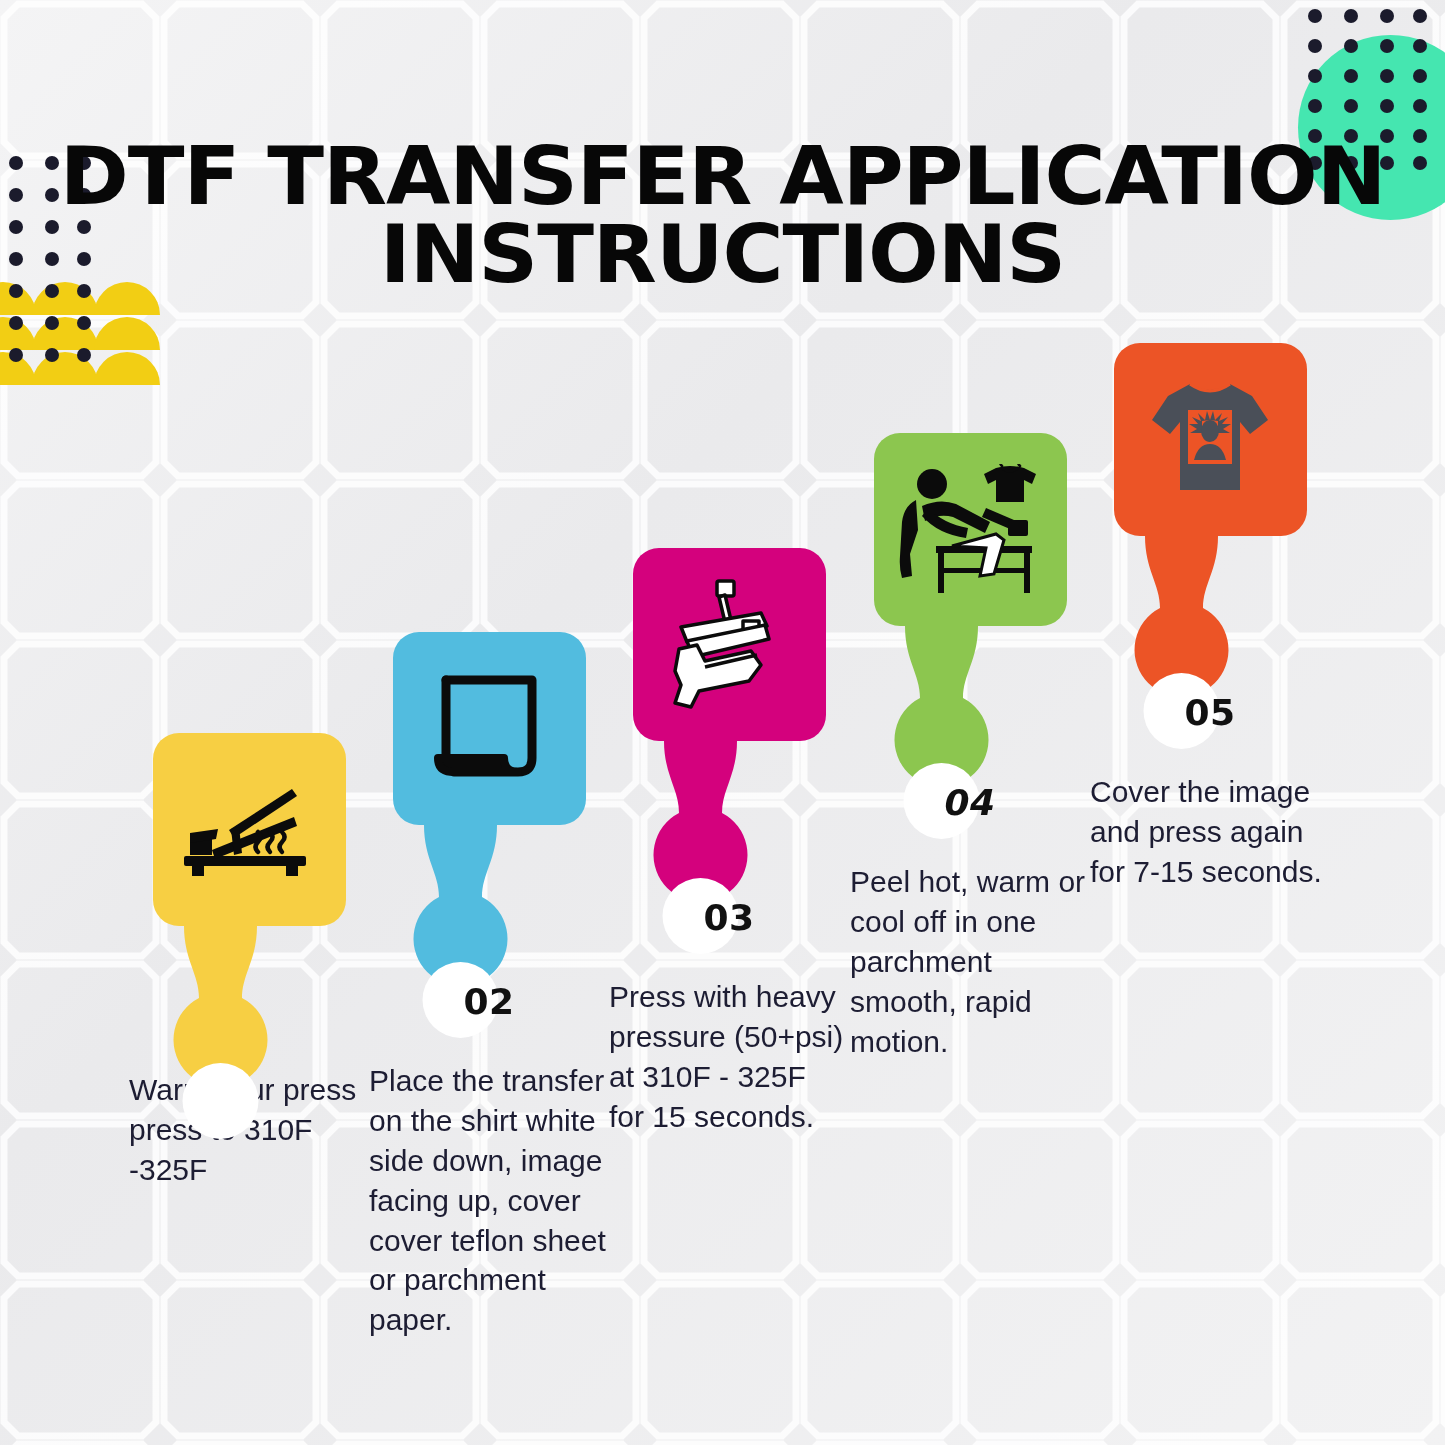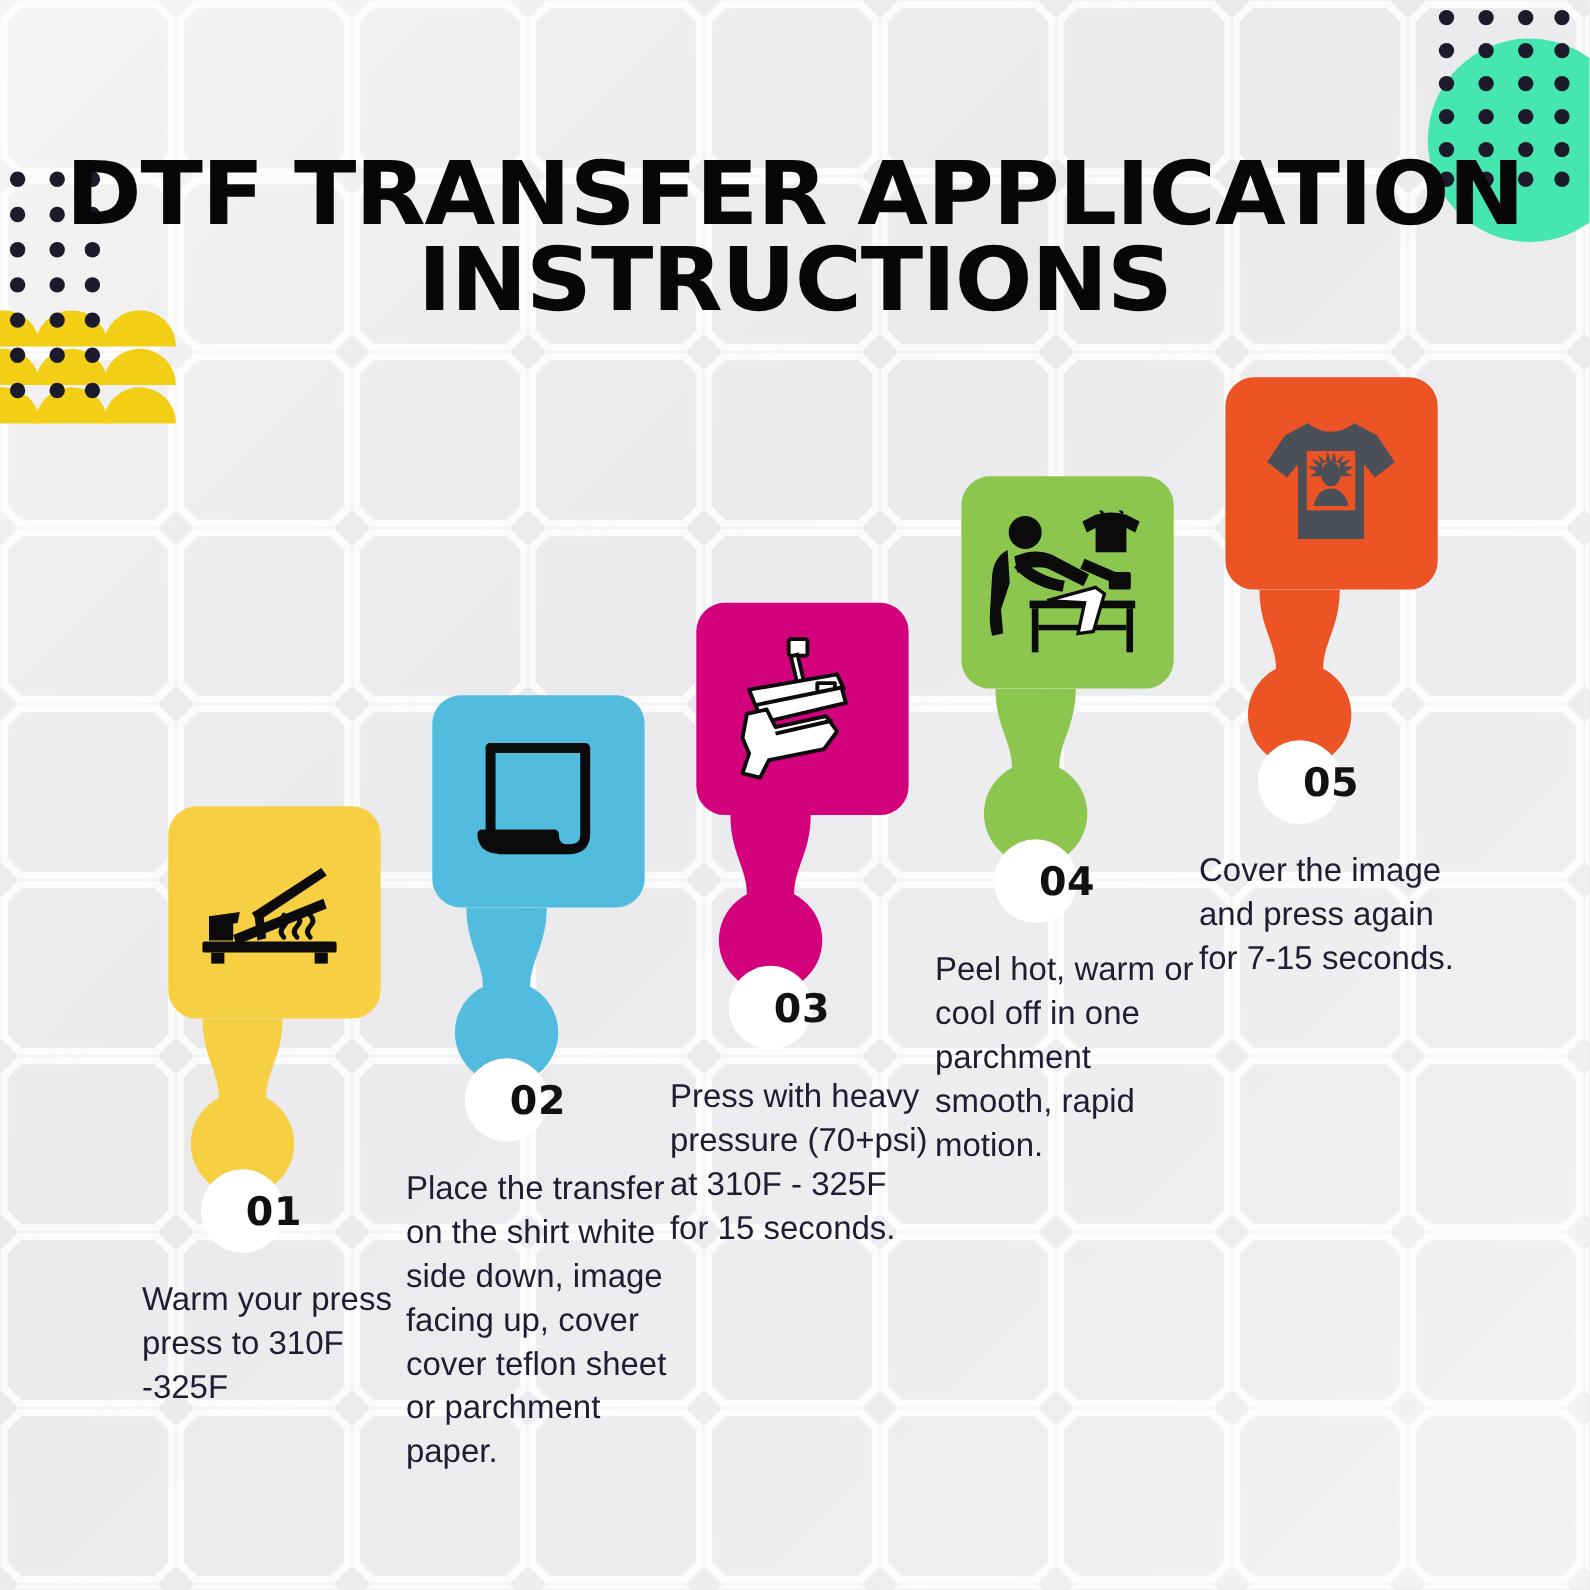--- a/index.html
+++ b/index.html
@@ -192,23 +192,20 @@
           <path d="M96 82 q-5 -5 0 -10 q5 -5 0 -10"></path>
           <path d="M108 82 q-5 -5 0 -10 q5 -5 0 -10"></path>
         </g>
       </svg>
     </div>
     <div class="badge-holder">
       <svg class="connector" viewBox="0 0 193 222" xmlns="http://www.w3.org/2000/svg">
         <path d="M60 0 H133 C133 34 118 48 118 72 a47 47 0 1 1 -43 0 C75 48 60 34 60 0 Z" fill="#F7CF43"></path>
         <circle cx="96.5" cy="175" r="38" fill="#ffffff"></circle>
       </svg>
-      <div class="badge" style="background:transparent;">
-        <span class="badge-num">01</span>
-      </div>
     </div>
     <div class="step-text">Warm your press press to 310F -325F</div>
   </div>
 
   <div class="step" style="left:364px;top:632px;">
     <div class="card" style="background:#52BCDF">
       <svg width="130" height="125" viewBox="0 0 130 125" xmlns="http://www.w3.org/2000/svg">
         <g fill="none" stroke="#0b0b0b" stroke-width="9" stroke-linejoin="round" stroke-linecap="round">
           <path d="M22 14 H108 V92 q0 14 -14 14 H30"></path>
           <path d="M22 14 V90"></path>
@@ -244,21 +241,21 @@
     </div>
     <div class="badge-holder">
       <svg class="connector" viewBox="0 0 193 222" xmlns="http://www.w3.org/2000/svg">
         <path d="M60 0 H133 C133 34 118 48 118 72 a47 47 0 1 1 -43 0 C75 48 60 34 60 0 Z" fill="#D4017D"></path>
         <circle cx="96.5" cy="175" r="38" fill="#ffffff"></circle>
       </svg>
       <div class="badge" style="background:transparent;">
         <span class="badge-num">03</span>
       </div>
     </div>
-    <div class="step-text">Press with heavy pressure (70+psi) at 310F - 325F for 15 seconds.</div>
+    <div class="step-text">Press with heavy pressure (50+psi) at 310F - 325F for 15 seconds.</div>
   </div>
 
   <div class="step" style="left:845px;top:433px;">
     <div class="card" style="background:#8CC64F">
       <svg width="152" height="132" viewBox="0 0 152 132" xmlns="http://www.w3.org/2000/svg">
         <g fill="#0b0b0b">
           <circle cx="38" cy="20" r="15"></circle>
           <path d="M22 36 q-12 6 -14 22 l-2 34 q-1 12 2 22 l10 -2 l-2 -22 l8 -24 z"></path>
           <path d="M28 42 q18 -8 34 -2 l34 18 l-5 11 l-32 -16 q-14 -4 -28 4 z"></path>
           <path d="M34 44 q16 16 40 20 l-2 10 q-28 -4 -44 -22 z"></path>
@@ -276,21 +273,21 @@
           <path d="M108 2 q-4 -4 0 -7 q4 -4 0 -7"></path>
           <path d="M126 2 q-4 -4 0 -7 q4 -4 0 -7"></path>
         </g>
       </svg>
     </div>
     <div class="badge-holder">
       <svg class="connector" viewBox="0 0 193 222" xmlns="http://www.w3.org/2000/svg">
         <path d="M60 0 H133 C133 34 118 48 118 72 a47 47 0 1 1 -43 0 C75 48 60 34 60 0 Z" fill="#8CC64F"></path>
         <circle cx="96.5" cy="175" r="38" fill="#ffffff"></circle>
       </svg>
-      <div class="badge" style="background:transparent;">
+      <div class="badge" style="background:transparent;font-style:italic;">
         <span class="badge-num">04</span>
       </div>
     </div>
     <div class="step-text">Peel hot, warm or cool off in one parchment smooth, rapid motion.</div>
   </div>
 
   <div class="step" style="left:1085px;top:343px;">
     <div class="card" style="background:#EC5426">
       <svg width="128" height="128" viewBox="0 0 128 128" xmlns="http://www.w3.org/2000/svg">
         <path d="M44 8 L22 20 L6 44 l18 14 l10 -12 v68 h60 V46 l10 12 l18 -14 L106 20 L84 8 q-20 12 -40 0 z" fill="#4a4f58"></path>

